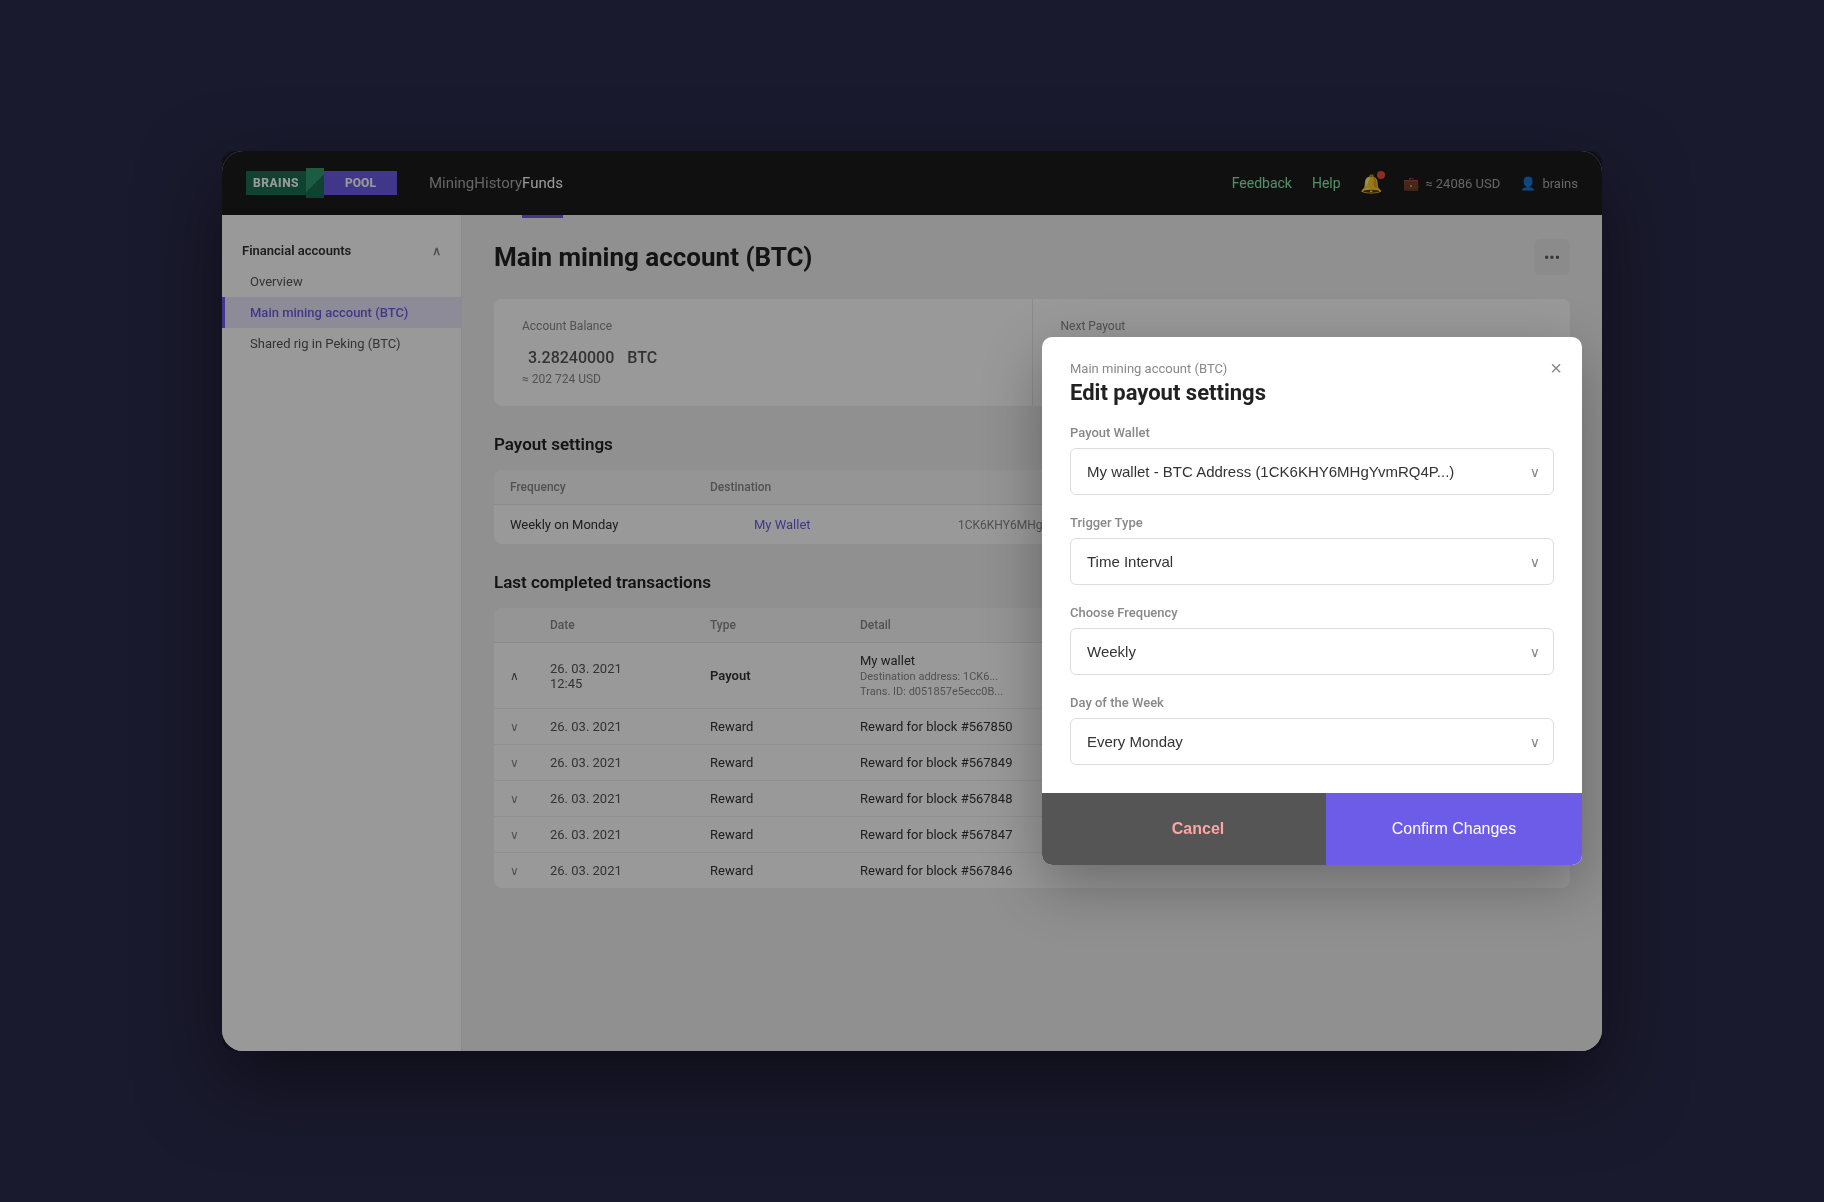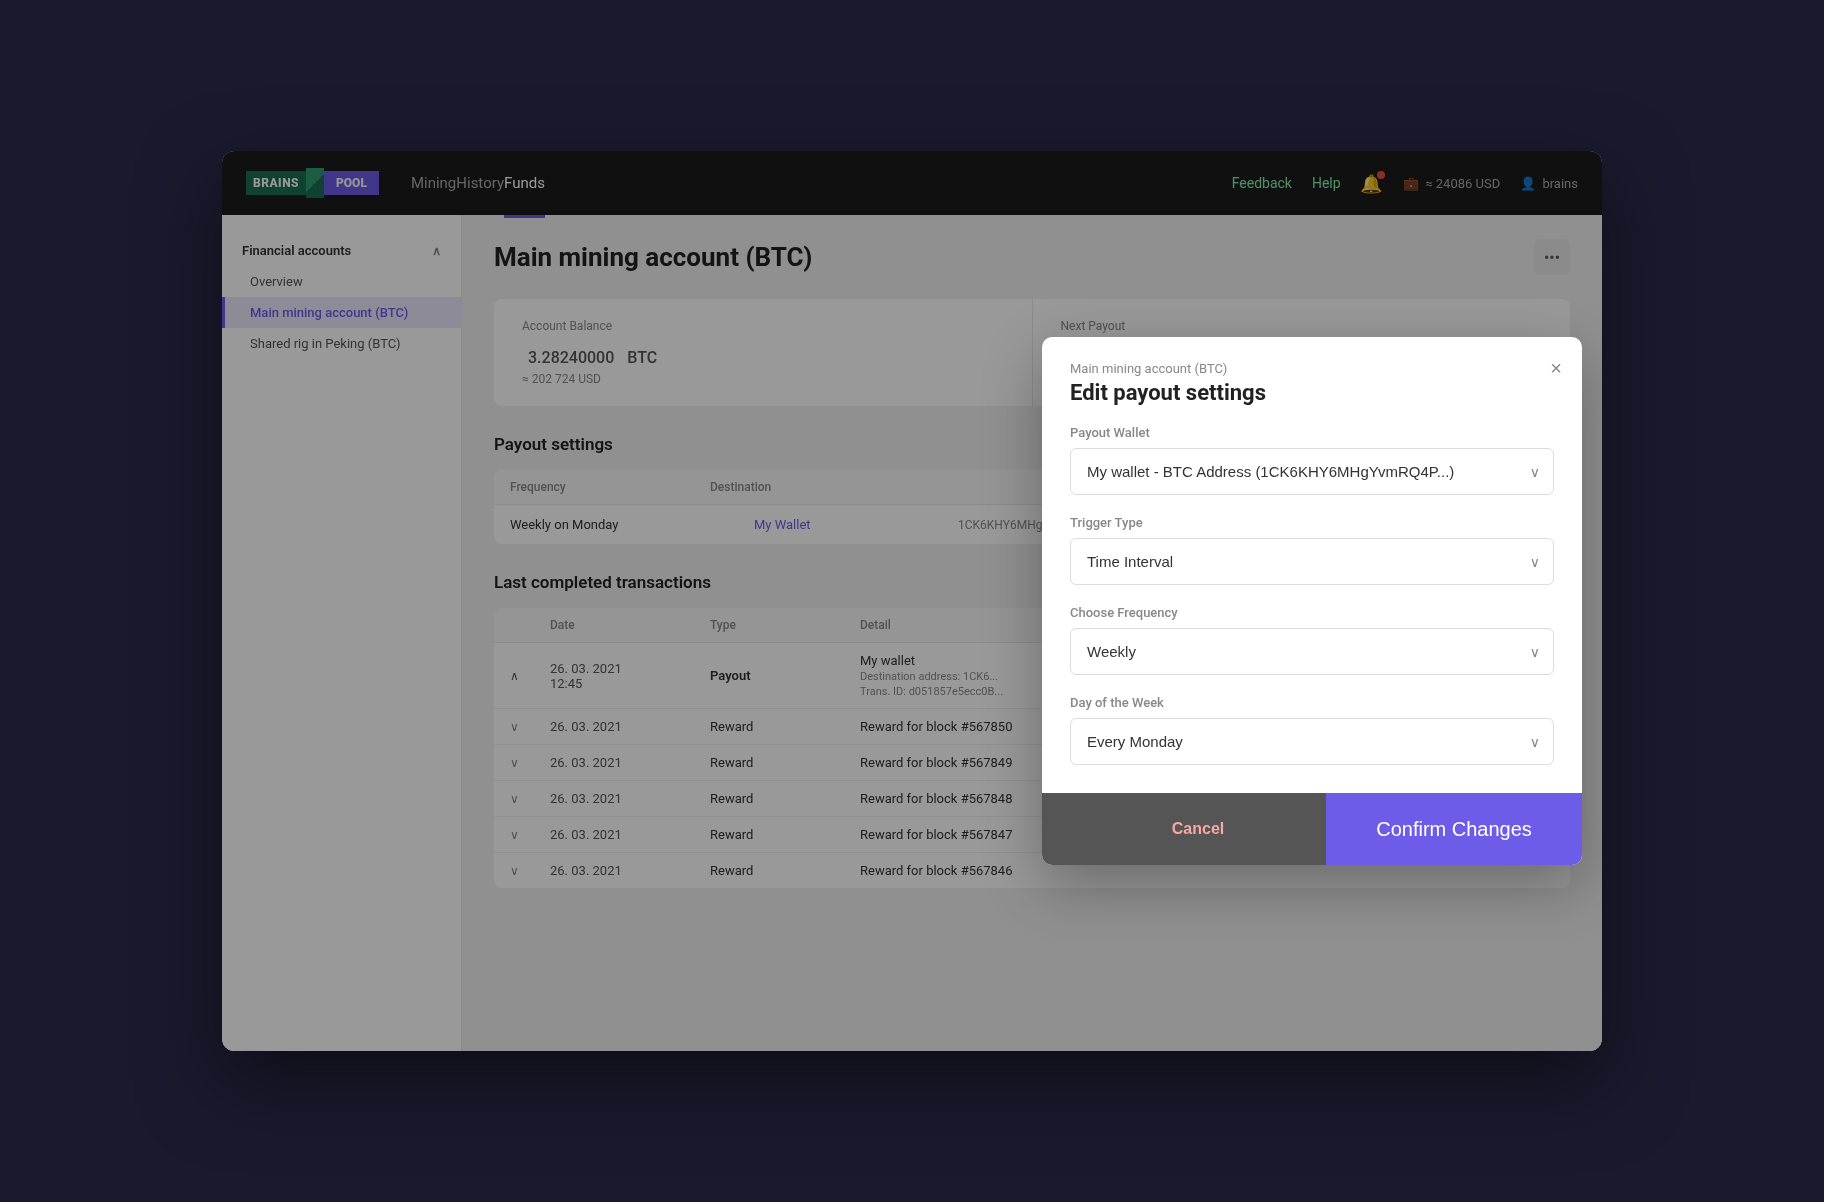--- a/index.html
+++ b/index.html
@@ -22,21 +22,21 @@
       box-shadow: 0 30px 80px rgba(0,0,0,0.5);
     }
 
     
     .app-container {
       width: 100%;
       height: 100%;
       background: #f5f5f5;
       display: flex;
       flex-direction: column;
-      border-radius: 12px;
+      border-radius: 21px;
       overflow: hidden;
     }
 
     
     .nav-bar {
       background: #1c1c1c;
       height: 64px;
       display: flex;
       align-items: center;
       padding: 0 24px;
@@ -485,21 +485,21 @@
       display: flex;
       align-items: center;
       justify-content: center;
       padding-left: 28px;
     }
 
     .footer-confirm {
       flex: 1;
       background: #6c5ce7;
       color: #fff;
-      font-size: 20px;
+      font-size: 16px;
       font-weight: 500;
       border: none;
       cursor: pointer;
       display: flex;
       align-items: center;
       justify-content: center;
     }
 
     
     .logo-container {
@@ -514,21 +514,21 @@
       color: #fff;
       padding: 5px 7px;
       font-size: 12px;
       font-weight: 800;
       letter-spacing: 0.5px;
     }
 
     .logo-text-pool {
       background: #6c5ce7;
       color: #fff;
-      padding: 5px 12px;
+      padding: 5px 21px;
       font-size: 12px;
       font-weight: 800;
     }
 
     .logo-stripe {
       width: 18px;
       height: 30px;
       background: linear-gradient(135deg, #2d9970 50%, #1a6e52 50%);
     }
   </style>

